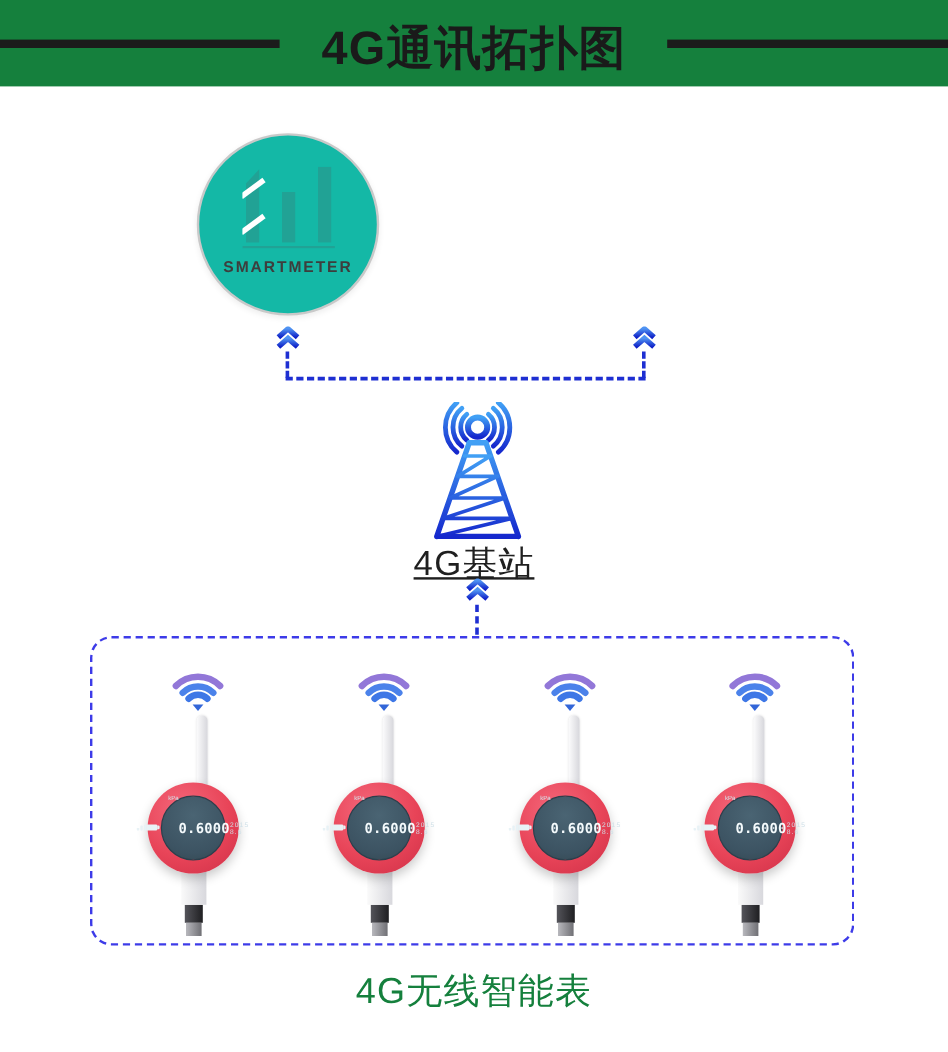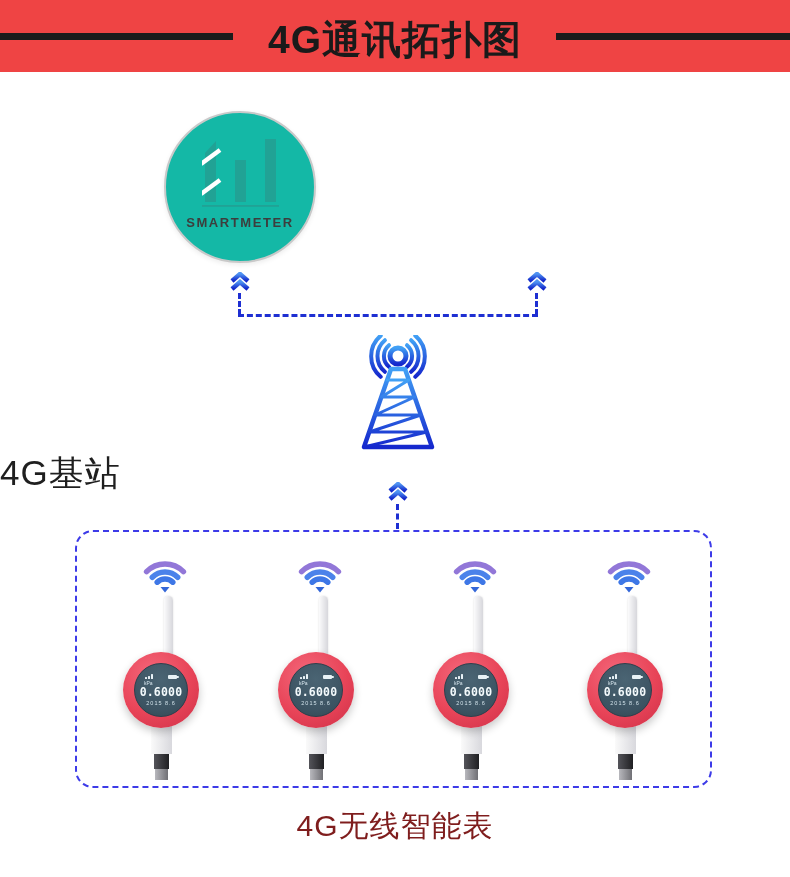--- a/index.html
+++ b/index.html
@@ -1,21 +1,21 @@
 <!DOCTYPE html>
 <html><head>
 <meta charset="utf-8">
 <style>
   html,body{margin:0;padding:0;background:#ffffff;}
   #stage{
     position:relative;width:790px;height:877px;overflow:hidden;
     background:#ffffff;font-family:"Liberation Sans","DejaVu Sans",sans-serif;
   }
   
-  .header{position:absolute;left:0;top:0;width:790px;height:72px;background:#ef4444;}
+  .header{position:absolute;left:0;top:0;width:790px;height:72px;background:#15803d;}
   .hdr-bar{position:absolute;top:33px;height:7px;background:#1b1b1b;}
   .hdr-bar.left{left:0;width:233px;}
   .hdr-bar.right{left:556px;width:234px;}
   .hdr-title{
     position:absolute;left:0;right:0;top:13px;text-align:center;
     font-size:39px;font-weight:bold;color:#1a1a1a;letter-spacing:1px;
   }
   
   .circle{position:absolute;border-radius:50%;box-sizing:border-box;}
   .circle.sm{
@@ -38,50 +38,50 @@
     color:#ffffff;font-size:26px;font-weight:bold;line-height:36px;
     text-shadow:0 1px 2px rgba(0,0,0,0.25);
   }
   
   .vdash{position:absolute;width:0;border-left:3px dashed #1e2fd2;}
   .hdash{position:absolute;height:0;border-top:3px dashed #1e2fd2;}
   .chev{position:absolute;}
   
   .tower{position:absolute;left:346px;top:335px;}
   .station-label{
-    position:absolute;left:0;right:0;top:450px;text-align:left;
-    font-size:35px;font-weight:500;color:#1f1f1f;letter-spacing:1px;
+    position:absolute;left:0;right:0;top:450px;text-align:center;
+    font-size:29px;font-weight:500;color:#1f1f1f;letter-spacing:1px;text-decoration:underline;
   }
   
   .meter-box{
     position:absolute;left:75px;top:530px;width:637px;height:258px;
     border:2px dashed #3d3be8;border-radius:18px;box-sizing:border-box;
   }
   .group-label{
     position:absolute;left:0;right:0;top:806px;text-align:center;
-    font-size:30px;font-weight:500;color:#7f1d1d;letter-spacing:1px;
+    font-size:30px;font-weight:500;color:#15803d;letter-spacing:1px;
   }
   .meter{position:absolute;top:16px;width:120px;height:232px;}
   .m1{left:24px;}.m2{left:179px;}.m3{left:334px;}.m4{left:488px;}
   .wifi{position:absolute;left:36px;top:2px;}
   .antenna{
     position:absolute;left:63px;top:48px;width:9px;height:64px;
     background:linear-gradient(90deg,#fbfbfc,#d7d7dc);border-radius:5px 5px 0 0;
     box-shadow:0 0 2px rgba(0,0,0,0.15);
   }
   .gauge{
     position:absolute;left:22px;top:104px;width:76px;height:76px;border-radius:50%;
     background:radial-gradient(circle at 38% 30%,#f4677a 0%,#e84458 55%,#ce2f47 100%);
     box-shadow:0 4px 9px rgba(0,0,0,0.22);z-index:2;
   }
   .screen{
     position:absolute;left:11px;top:11px;width:54px;height:54px;border-radius:50%;
     background:radial-gradient(circle at 50% 30%,#4a6473 0%,#3c5362 70%,#33474f 100%);
     border:1px solid #2c3f4c;box-sizing:border-box;
-    display:flex;flex-direction:column;align-items:center;justify-content:center;
+    display:flex;flex-direction:row;align-items:center;justify-content:center;
   }
   .srow{display:flex;justify-content:space-between;width:32px;margin-bottom:2px;align-items:flex-end;}
   .sig{display:flex;align-items:flex-end;gap:1px;}
   .sig i{display:block;width:2px;background:#e8f2f6;border-radius:0.5px;}
   .sig i:nth-child(1){height:2px;}.sig i:nth-child(2){height:3.5px;}.sig i:nth-child(3){height:5px;}
   .batt{position:relative;width:9px;height:4.5px;background:#e8f2f6;border-radius:1px;}
   .batt::after{content:"";position:absolute;right:-1.5px;top:1px;width:1.5px;height:2.5px;background:#e8f2f6;border-radius:0 1px 1px 0;}
   .kpa{align-self:flex-start;margin-left:9px;font-size:5px;line-height:5px;color:#d5e4ec;}
   .val{
     font-family:"DejaVu Sans Mono","Liberation Mono",monospace;

